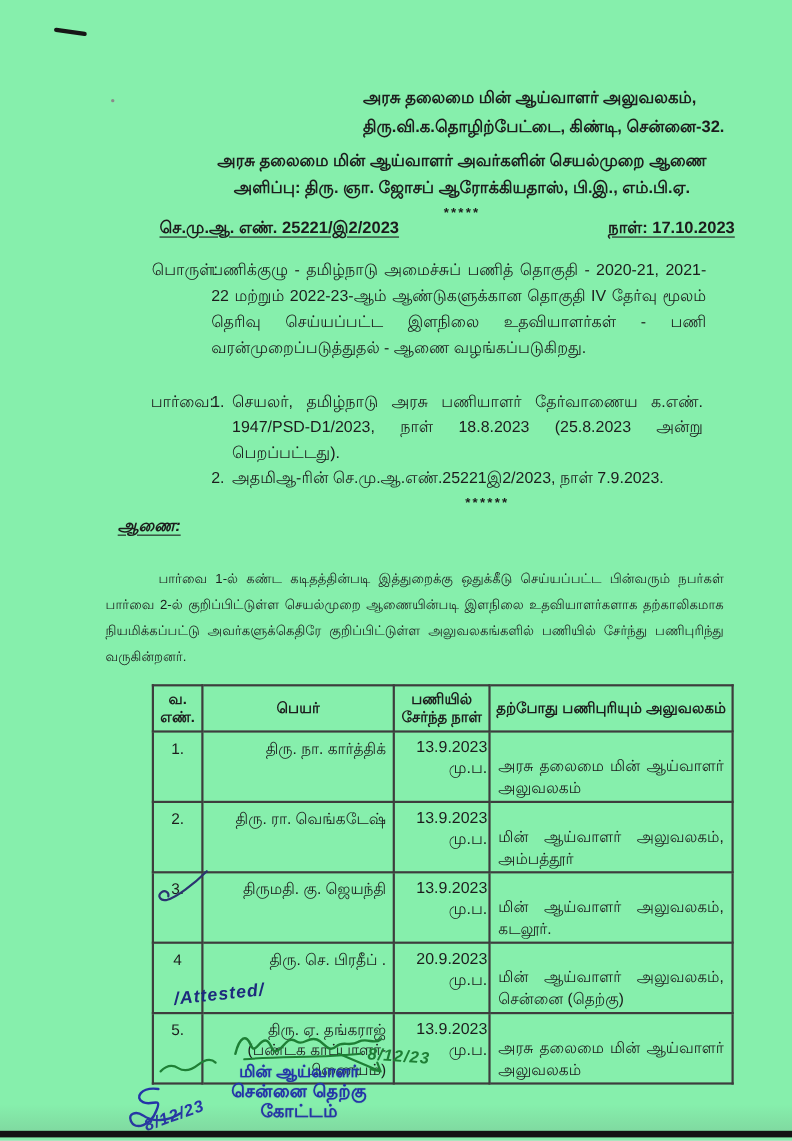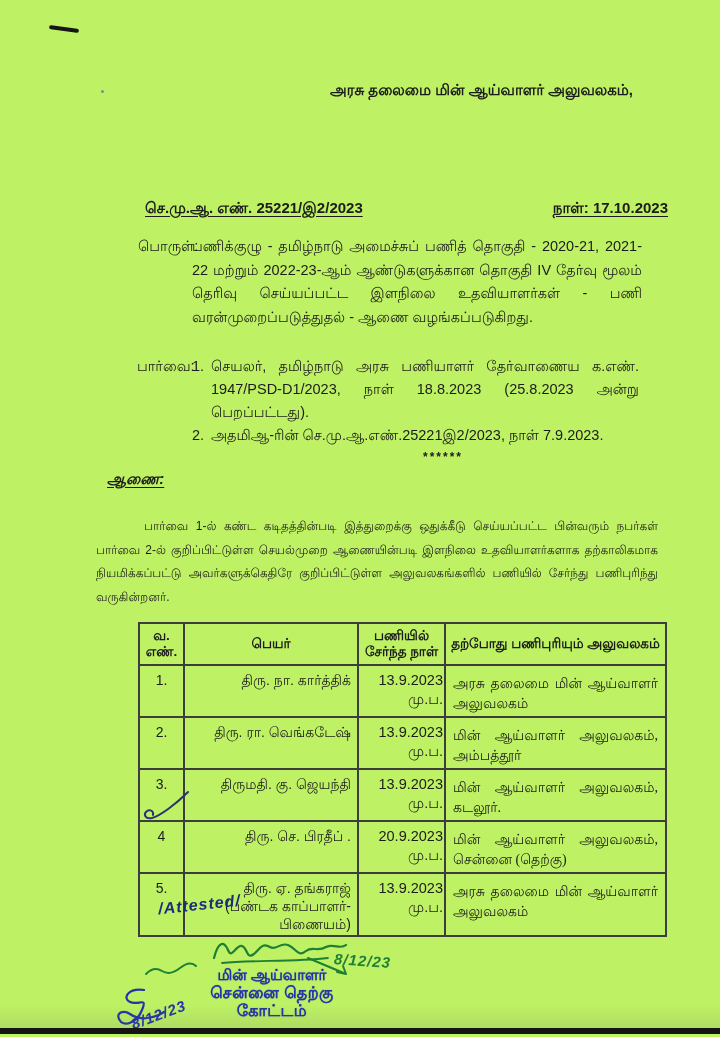--- a/index.html
+++ b/index.html
@@ -1,20 +1,20 @@
 <!DOCTYPE html>
 <html><head>
 <meta charset="utf-8">
 <style>
   html,body{margin:0;padding:0;background:#d8d8d8;}
   #page{
     position:relative;
     width:720px;height:1037px;
     margin:0 auto;
-    background:#bef264;
+    background:#86efac;
     overflow:hidden;
     font-family:"Liberation Sans","DejaVu Sans",sans-serif;
     color:#1c1c1c;
     -webkit-font-smoothing:antialiased;
   }
   .abs{position:absolute;}
 
   
   .corner-dash{left:49px;top:27px;width:30px;height:4px;background:#161616;transform:rotate(8deg);border-radius:2px;}
   .speck{left:101px;top:90px;width:3px;height:3px;background:#8a8a8a;border-radius:50%;}
@@ -46,21 +46,21 @@
 
   
   .tbl-wrap{left:138px;top:622px;}
   table{border-collapse:collapse;width:527px;table-layout:fixed;}
   th,td{border:2px solid #3d3d3d;overflow:hidden;}
   th{font-weight:700;font-size:13.5px;line-height:16px;padding:4px 2px;text-align:center;vertical-align:middle;}
   td{font-size:14px;vertical-align:top;text-align:right;}
   td.c-sno{text-align:center;padding-top:6px;}
   td.c-name{padding:5px 6px 2px 8px;line-height:18px;}
   td.c-date{padding-top:5px;line-height:19px;font-size:14.5px;}
-  td.c-office{padding:8px 7px 2px 7px;text-align:justify;line-height:20px;font-family:Liberation Serif, serif;}
+  td.c-office{padding:20px 7px 2px 7px;text-align:justify;line-height:20px;}
 
   
   .attested{left:158px;top:896px;font-size:16px;font-style:italic;font-weight:700;color:#1d2b7d;transform:rotate(-6deg);letter-spacing:1px;}
   .green-date{left:334px;top:952px;font-size:15px;font-style:italic;font-weight:700;color:#1e7f35;transform:rotate(4deg);letter-spacing:1px;}
   .stamp{left:178px;top:966px;width:188px;text-align:center;color:#2434a8;font-weight:700;line-height:18px;text-shadow:0 0 1px rgba(36,52,168,.55);}
   .stamp .l1{font-size:15px;}
   .stamp .l2{font-size:16px;letter-spacing:.5px;}
   .blue-date{left:130px;top:1006px;font-size:15px;font-style:italic;font-weight:700;color:#2434a8;transform:rotate(-20deg);letter-spacing:1px;}
 
   svg{display:block;}
@@ -72,22 +72,28 @@
 </head>
 <body>
 
 <div id="page">
 
   <div class="abs corner-dash"></div>
   <div class="abs speck"></div>
 
   <div class="abs office-block">
     <div>அரசு தலைமை மின் ஆய்வாளர் அலுவலகம்,</div>
-  </div>
-
+    <div>திரு.வி.க.தொழிற்பேட்டை, கிண்டி, சென்னை-32.</div>
+  </div>
+
+  <div class="abs title-wrap">
+    <div class="doc-title">அரசு தலைமை மின் ஆய்வாளர் அவர்களின் செயல்முறை ஆணை</div>
+    <div class="doc-issued">அளிப்பு: திரு. ஞா. ஜோசப் ஆரோக்கியதாஸ், பி.இ., எம்.பி.ஏ.</div>
+    <div class="stars">*****</div>
+  </div>
 
   <div class="abs refline">
     <span>செ.மு.ஆ. எண். 25221/இ2/2023</span>
     <span>நாள்: 17.10.2023</span>
   </div>
 
   <div class="abs subject">
     <div class="lbl">பொருள்:</div>
     <div class="txt">பணிக்குழு - தமிழ்நாடு அமைச்சுப் பணித் தொகுதி - 2020-21, 2021-22 மற்றும் 2022-23-ஆம் ஆண்டுகளுக்கான தொகுதி IV தேர்வு மூலம் தெரிவு செய்யப்பட்ட இளநிலை உதவியாளர்கள் - பணி வரன்முறைப்படுத்துதல் - ஆணை வழங்கப்படுகிறது.</div>
   </div>

